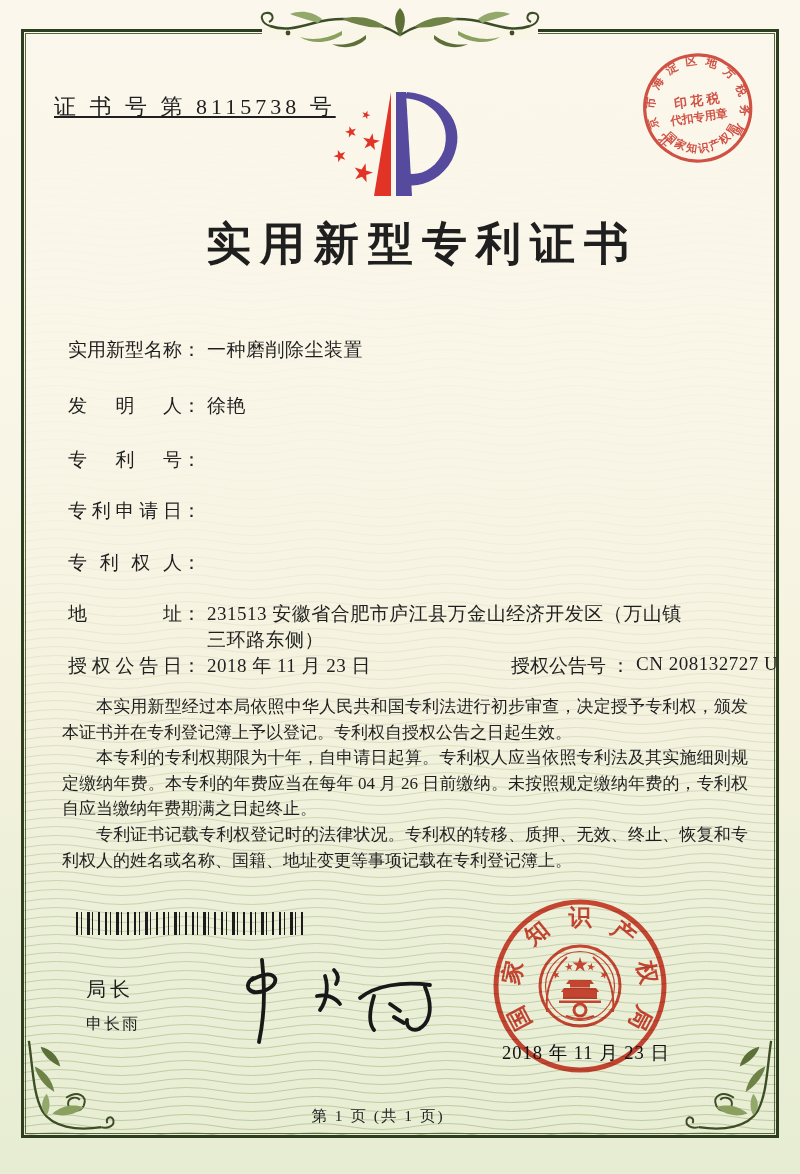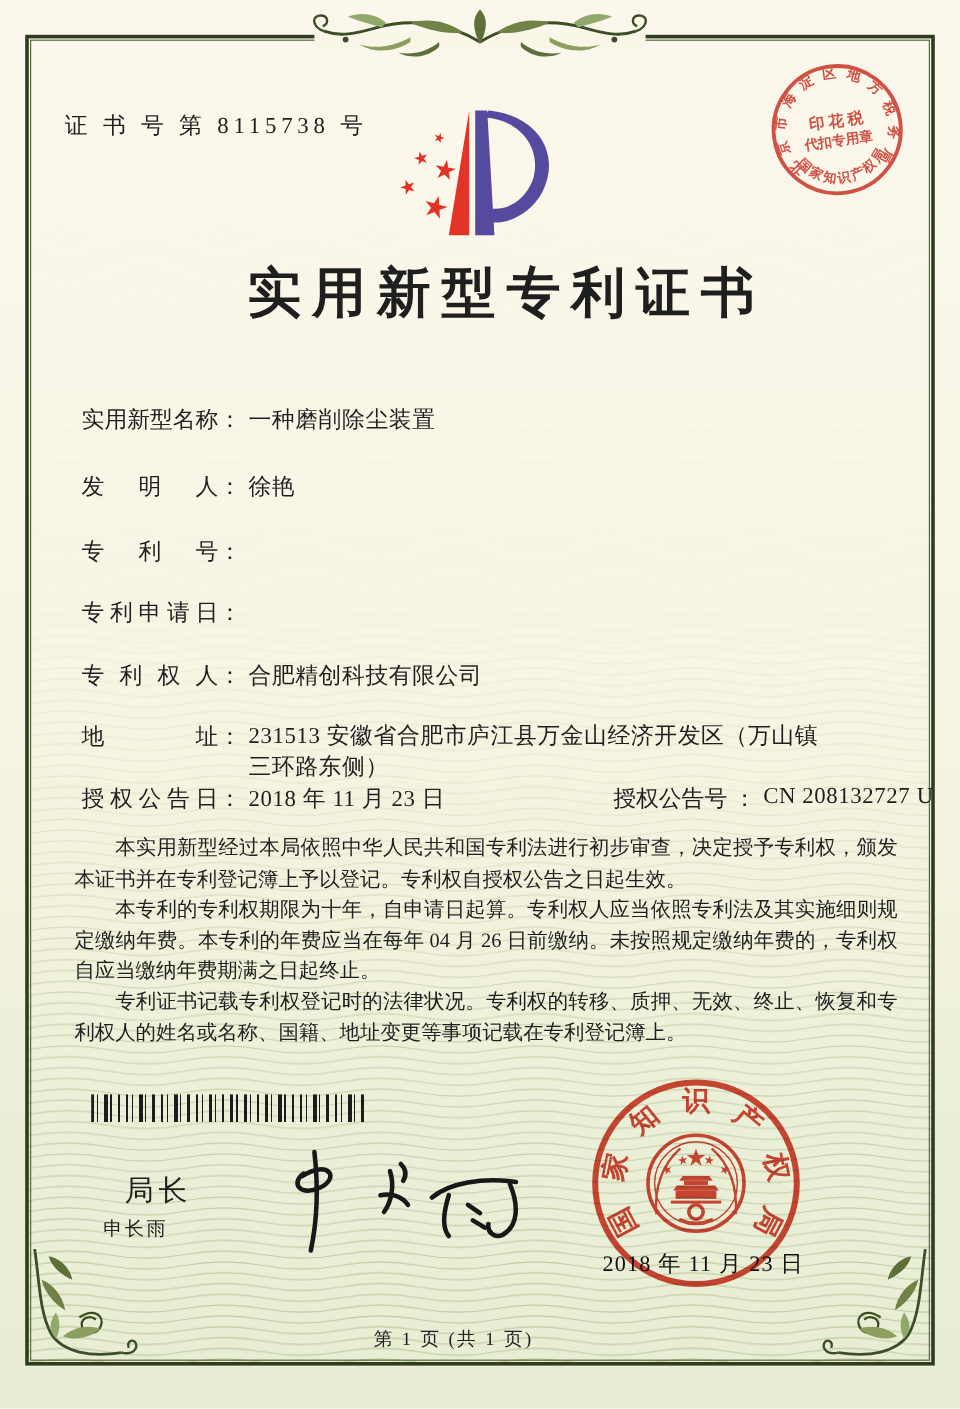--- a/index.html
+++ b/index.html
@@ -14,21 +14,21 @@
            border:3px solid #2e3c20; z-index:2; pointer-events:none; }
   .frame-inner { position:absolute; inset:1px; border:1px solid #55683a; }
   
   .waves { position:absolute; left:24px; top:33px; z-index:1; }
   
   .ornament-top { position:absolute; left:248px; top:5px; z-index:4; }
   .corner { position:absolute; z-index:4; }
   .corner.left  { left:23px;  top:1037px; }
   .corner.right { left:679px; top:1037px; transform:scaleX(-1); }
   
-  .cert-no { position:absolute; left:54px; top:92px; font-size:19px; letter-spacing:4px; z-index:3; }
+  .cert-no { position:absolute; left:54px; top:92px; font-size:22px; letter-spacing:4px; z-index:3;text-decoration:underline; }
   .logo { position:absolute; left:326px; top:86px; z-index:3; }
   .stamp-wrap { position:absolute; left:640px; top:50px; z-index:5; transform:rotate(-8deg);
                 mix-blend-mode:multiply; opacity:.92; }
   .stamp-wrap svg text { font-weight:bold; }
   .title { position:absolute; left:0; right:0; top:214px; text-align:center;
            font-size:45px; font-weight:700; letter-spacing:9px; z-index:3;padding-left:44px; }
   
   .frow { position:absolute; left:68px; display:flex; align-items:flex-start;
           font-size:19px; z-index:3; white-space:nowrap; }
   .flabel { display:inline-flex; justify-content:space-between; width:108px; }
@@ -39,21 +39,21 @@
   .pair2 .flabel { width:100px; }
   
   .body-text { position:absolute; left:62px; top:694px; width:686px; z-index:3;
                font-size:17px; line-height:25.6px; text-align:justify; }
   .body-text p { text-indent:2em; }
   
   .barcode { position:absolute; left:76px; top:912px; width:228px; height:23px; z-index:3;
     background:
       repeating-linear-gradient(90deg,#1c1c1c 0 2px,transparent 2px 5px,#1c1c1c 5px 6px,transparent 6px 11px,#1c1c1c 11px 14px,transparent 14px 16px,#1c1c1c 16px 17px,transparent 17px 22px,#1c1c1c 22px 24px,transparent 24px 29px);
   }
-  .officer-title { position:absolute; left:104px; top:976px;  font-size:24px; letter-spacing:4px; z-index:3; }
+  .officer-title { position:absolute; left:86px; top:976px;  font-size:20px; letter-spacing:4px; z-index:3; }
   .officer-name  { position:absolute; left:86px; top:1014px; font-size:16px; letter-spacing:2px; z-index:3; }
   .signature { position:absolute; left:222px; top:954px; z-index:6; }
   .seal { position:absolute; left:490px; top:896px; z-index:5; mix-blend-mode:multiply; opacity:.93; }
   .seal text { font-weight:bold; }
   .seal-date { position:absolute; left:502px; top:1040px; font-size:18.5px; letter-spacing:1px;
                z-index:6; color:#111; }
   .footer { position:absolute; left:0; right:0; top:1106px; text-align:center;
             font-size:15.5px; letter-spacing:2px; z-index:3; transform:translateX(-22px); }
 </style>
 </head>
@@ -213,21 +213,20 @@
       <span class="fcolon">：</span>
   </div>
   <div class="frow" style="top:550px">
     <span class="flabel" style="width:114px">
         <span>专</span>
         <span>利</span>
         <span>权</span>
         <span>人</span>
       </span>
       <span class="fcolon">：</span>
-    <span class="fvalue">合肥精创科技有限公司</span>
   </div>
   <div class="frow" style="top:601px">
     <span class="flabel" style="width:114px">
         <span>地</span>
         <span>址</span>
       </span>
       <span class="fcolon">：</span>
     <span class="fvalue wrap">231513 安徽省合肥市庐江县万金山经济开发区（万山镇三环路东侧）</span>
   </div>
   <div class="frow" style="top:653px; right:55px;">

